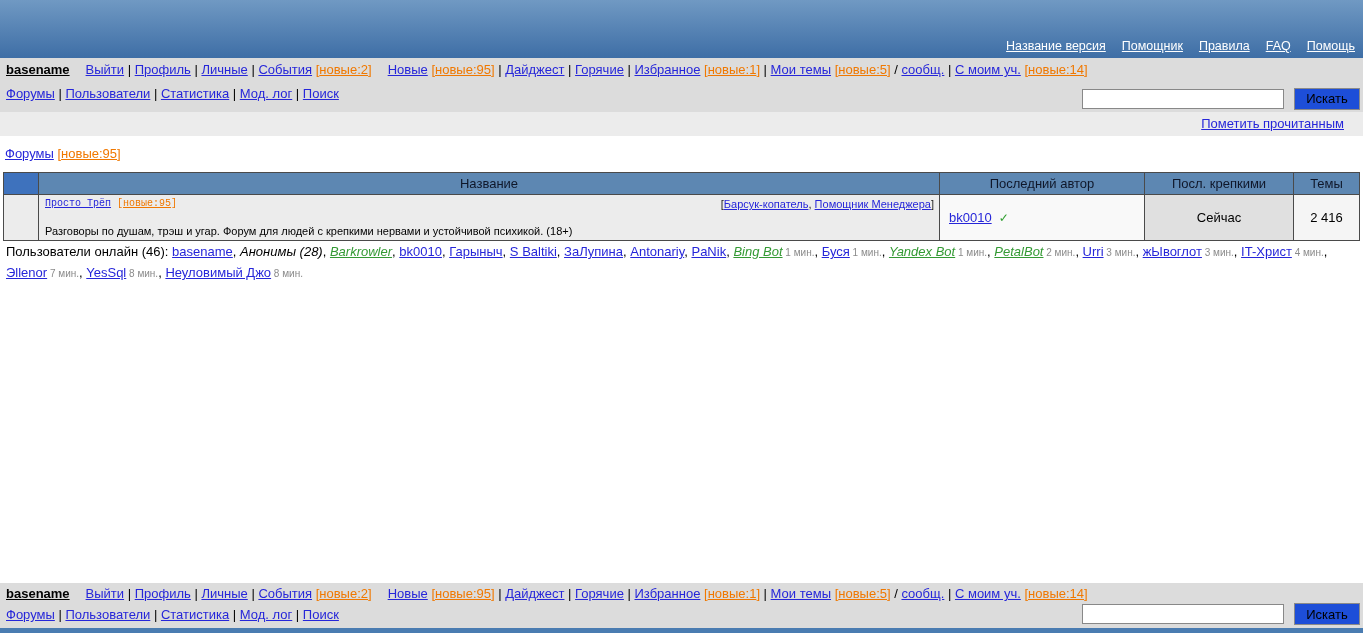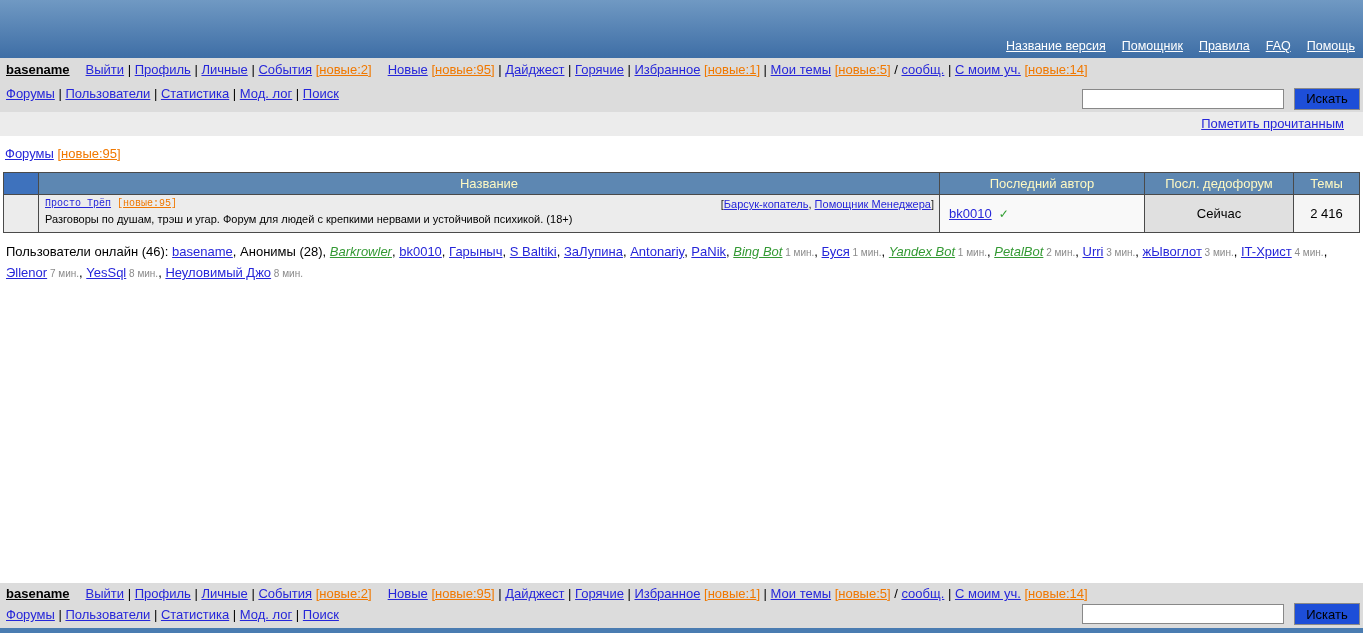--- a/index.html
+++ b/index.html
@@ -6,21 +6,21 @@
   body{
     width:1363px;height:633px;position:relative;overflow:hidden;
     background:#ffffff;font-family:"Liberation Sans",sans-serif;font-size:13px;color:#000;
   }
   a{cursor:pointer;}
   .lnk{color:#2626d9;text-decoration:underline;}
   .wlnk{color:#ffffff;text-decoration:underline;}
   .badge{color:#f07800;}
   .badge .badge-l{color:#f07800;text-decoration:underline;}
   .bot{color:#339933;font-style:italic;text-decoration:underline;}
-  .anon{}
+  .anon{font-style:italic;}
   .time{color:#8b8b8b;font-size:10px;}
   .sep{color:#000;}
   .gap{display:inline-block;width:16px;}
   .uname{font-weight:bold;color:#000;text-decoration:underline;margin-right:16px;}
 
   
   .hdr{position:absolute;left:0;top:0;width:100%;height:58px;
        background:linear-gradient(#7099c3,#3e6ea6);}
   .hdr-title{position:absolute;left:8px;top:0px;font-size:28px;color:#fff;line-height:34px;}
   .hdr-sub{position:absolute;left:8px;top:39px;font-size:12.5px;color:#fff;}
@@ -38,33 +38,33 @@
   .search-btn{margin-left:6px;height:22px;min-width:66px;background:#1d4ed8;border:1px solid #8a8a8a;
               font-family:"Liberation Sans",sans-serif;font-size:13px;vertical-align:middle;}
   .band{position:absolute;left:0;top:112px;width:100%;height:24px;background:#ececec;
         box-sizing:border-box;text-align:right;padding-right:19px;line-height:23px;}
 
   .forums-line{position:absolute;left:5px;top:146px;}
 
   
   .ftable{position:absolute;left:3px;top:172px;border-collapse:collapse;width:1357px;table-layout:fixed;}
   .ftable th,.ftable td{border:1px solid #4a4a4a;padding:0;}
-  .ftable th{background:#5d87b2;color:#fef9c3;font-weight:normal;font-size:13px;height:19px;padding:1px 4px;}
+  .ftable th{background:#5d87b2;color:#0f172a;font-weight:normal;font-size:13px;height:19px;padding:1px 4px;}
   th.c-icon{background:#3e72bd;}
   .c-icon{width:26px;}
   .c-author{width:196px;}
   .c-msg{width:140px;}
   .c-topics{width:57px;}
   td.c-icon{background:#ececec;}
   td.c-name{background:#ececec;position:relative;vertical-align:top;padding:3px 6px;height:38px;box-sizing:border-box;}
   td.c-author{background:#f9f9f9;padding-left:9px;}
   td.c-msg{background:#e0e0e0;text-align:center;}
   td.c-topics{background:#f5f5f5;text-align:center;}
   .row-title{font-size:10px;font-family:Liberation Mono, monospace;}
-  .row-desc{font-size:11px;margin-top:4px;color:#000;}
+  .row-desc{font-size:11px;margin-top:16px;color:#000;}
   .mods{position:absolute;top:3px;right:5px;font-size:11px;color:#222;}
   .mods a{font-size:11px;}
   .check{color:#33a033;margin-left:7px;font-size:12px;text-decoration:none;}
 
   
   .online{position:absolute;left:0;top:242px;width:100%;box-sizing:border-box;padding:0 8px 0 6px;line-height:20px;}
 
   
   .footer{position:absolute;left:0;top:583px;width:100%;height:45px;background:#dcdcdc;box-sizing:border-box;padding-left:6px;}
   .frow{height:21px;line-height:21px;}
@@ -95,21 +95,21 @@
 </div>
 
 <div class="forums-line"><a class="lnk">Форумы</a> <span class="badge">[<a class="badge-l">новые:95</a>]</span></div>
 
 <table class="ftable">
   <tbody>
       <tr>
     <th class="c-icon"></th>
     <th class="c-name">Название</th>
     <th class="c-author">Последний автор</th>
-    <th class="c-msg">Посл. дедофорум</th>
+    <th class="c-msg">Посл. крепкими</th>
     <th class="c-topics">Темы</th>
   </tr>
   <tr>
     <td class="c-icon"></td>
     <td class="c-name">
       <div class="row-title">
         <a class="lnk">Просто Трёп</a>
         <span><span class="badge">[<a class="badge-l">новые:95</a>]</span></span>
       </div>
       <div class="row-desc">Разговоры по душам, трэш и угар. Форум для людей с крепкими нервами и устойчивой психикой. (18+)</div>

